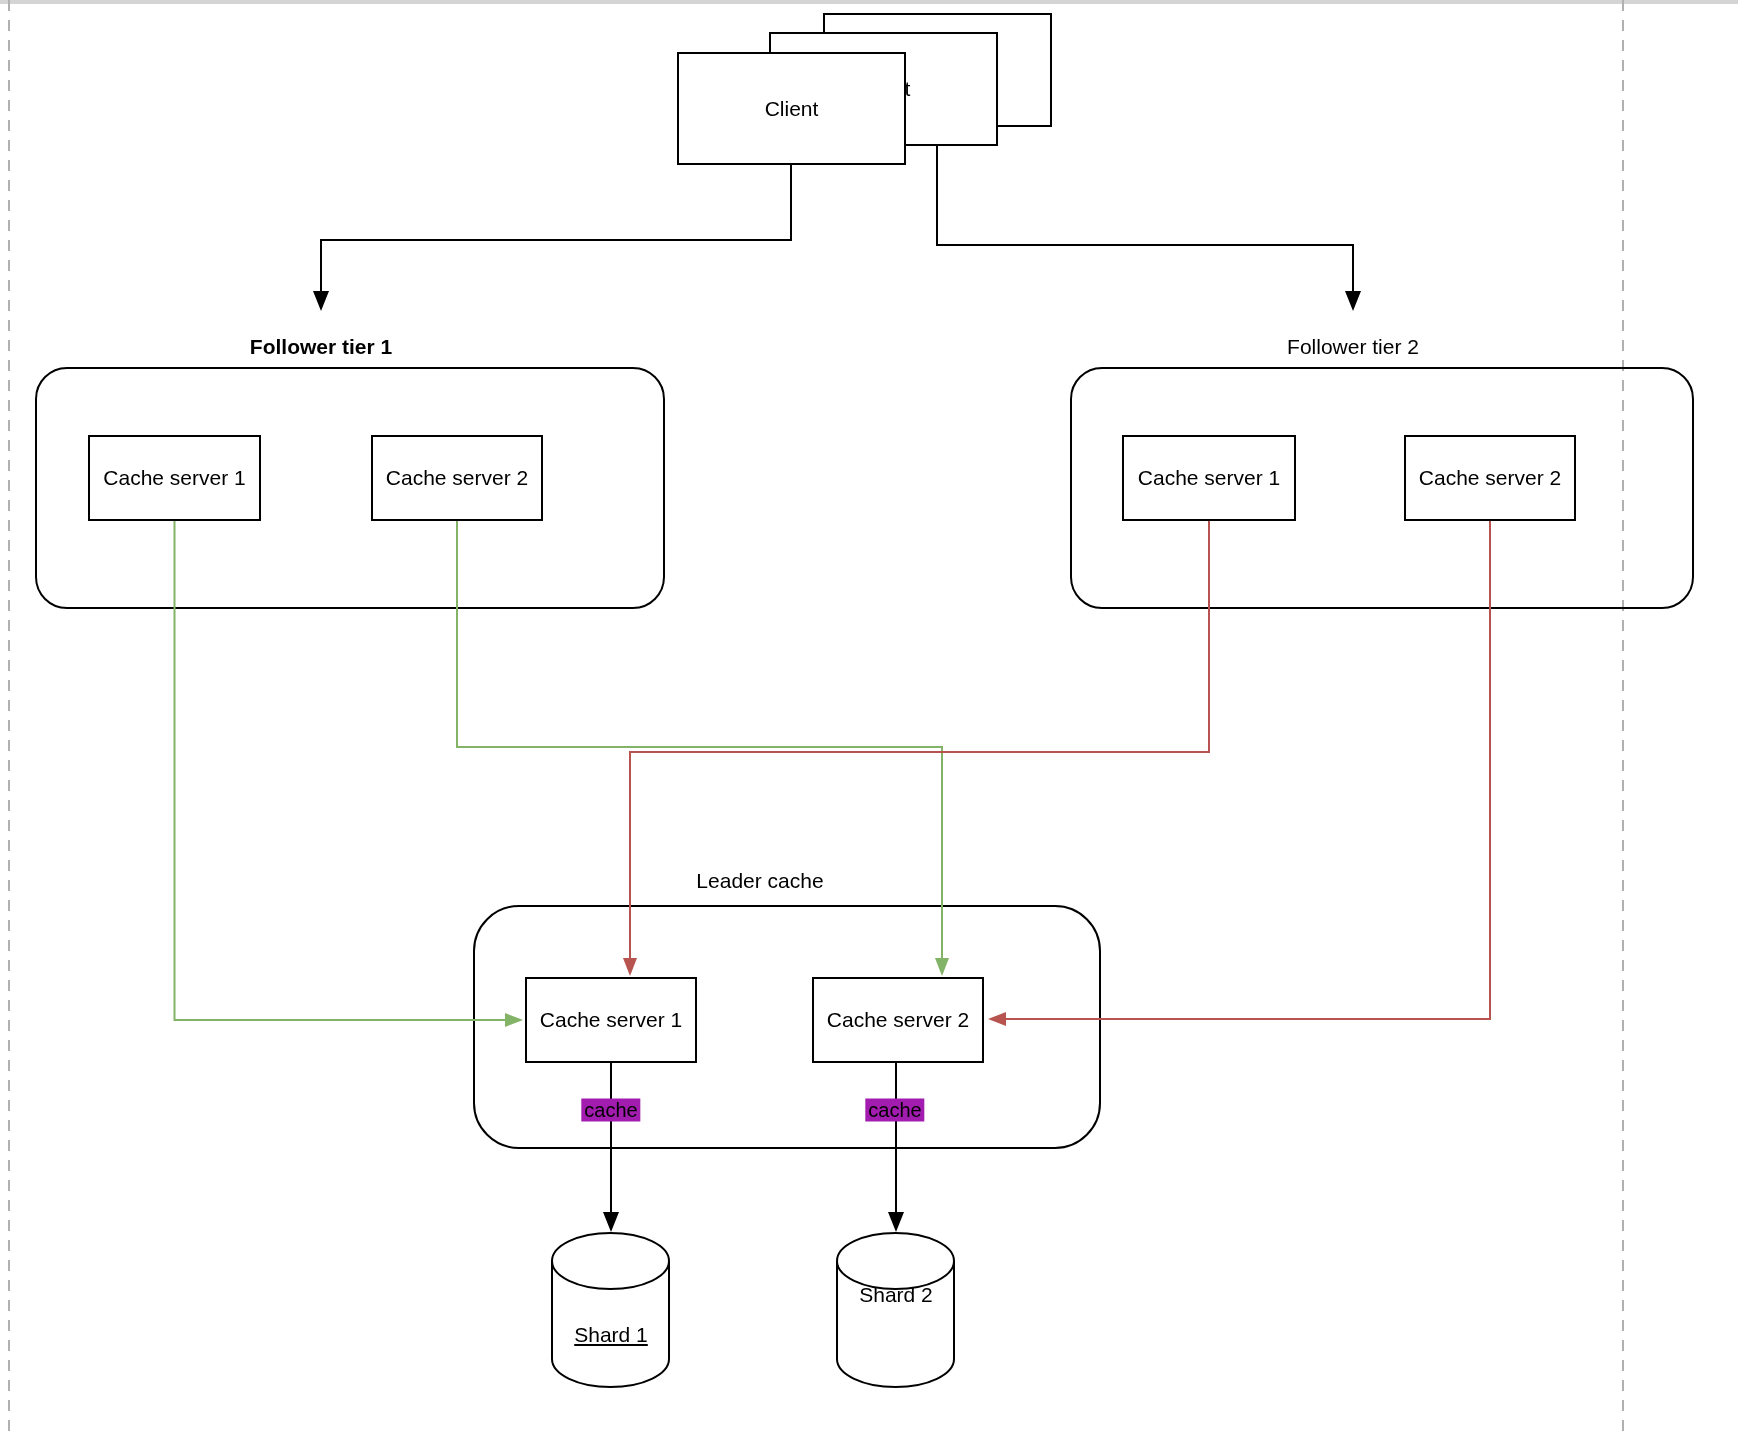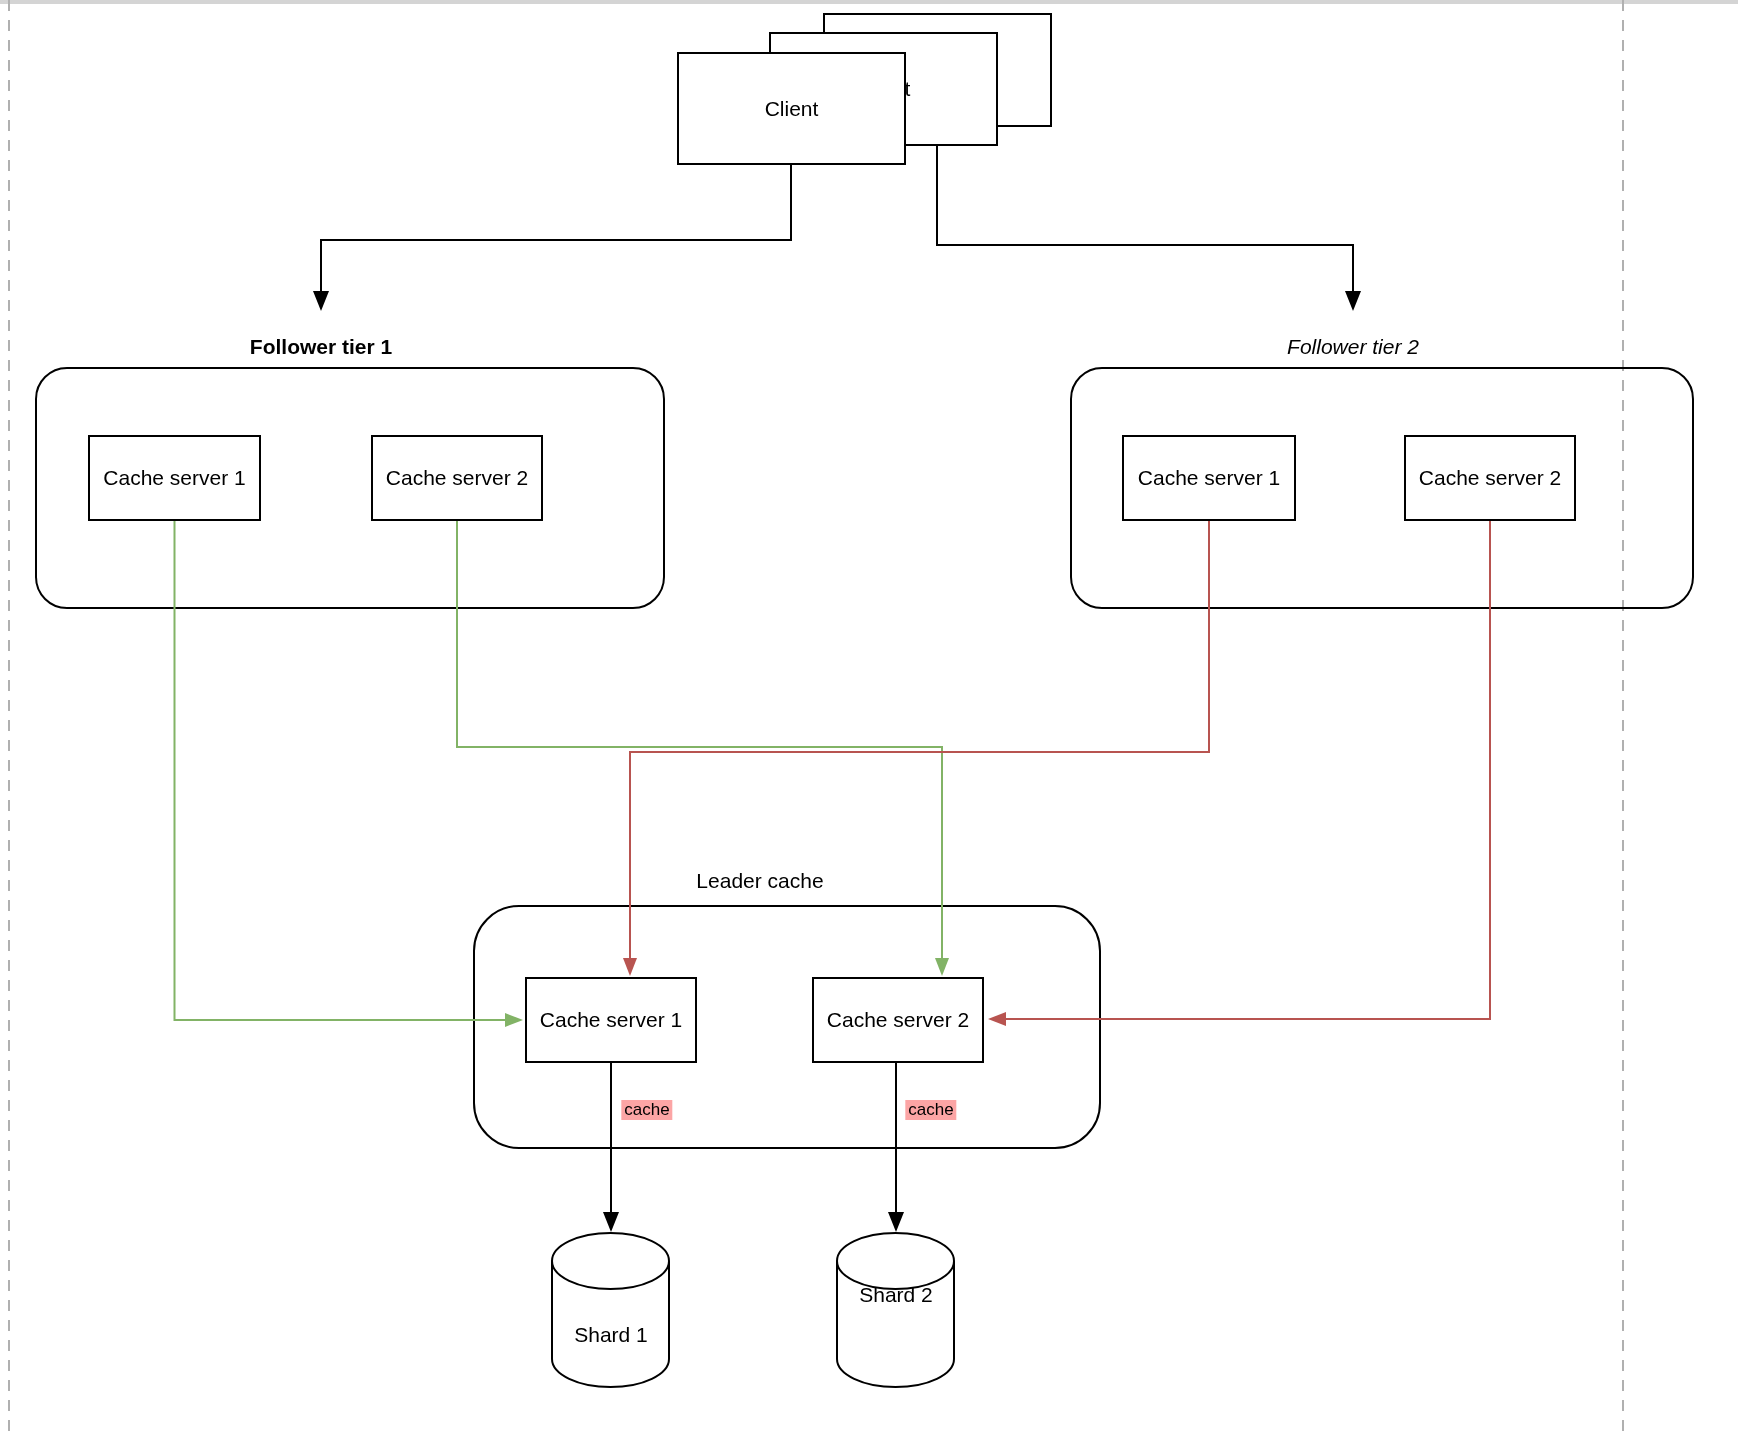--- a/index.html
+++ b/index.html
@@ -37,26 +37,25 @@
     border:2px solid #000;
     display:flex;align-items:center;justify-content:center;
     font-size:21px;
     white-space:nowrap;
     z-index:3;
     box-sizing:border-box;
   }
   .edge-label{
     position:absolute;
     transform:translate(-50%,-50%);
-    font-size:17px;
-    background:#fca5a5;
+    font-size:20px;
+    background:#a21caf;
     padding:0 3px;
     z-index:3;
     white-space:nowrap;
-    margin-left:36px;
   }
   .shard-label{
     position:absolute;
     transform:translate(-50%,-50%);
     font-size:21px;
     z-index:4;
     white-space:nowrap;
   }
   .cyl{position:absolute;z-index:3;}
 </style>
@@ -68,21 +67,21 @@
   <div id="topbar"></div>
   <svg class="layer" style="z-index:0">
     <line x1="9" y1="0" x2="9" y2="1434" stroke="#b0b0b0" stroke-width="2" stroke-dasharray="11,9"></line>
     <line x1="1623" y1="0" x2="1623" y2="1434" stroke="#b0b0b0" stroke-width="2" stroke-dasharray="11,9"></line>
   </svg>
 
   <div class="tier-rect" style="left:35px;top:367px;width:626px;height:238px;"></div>
   <div class="tier-label" style="left:321px;top:347px;font-weight:bold;">Follower tier 1</div>
 
   <div class="tier-rect" style="left:1070px;top:367px;width:620px;height:238px;"></div>
-  <div class="tier-label" style="left:1353px;top:347px;font-style:italic;">Follower tier 2</div>
+  <div class="tier-label" style="left:1353px;top:347px;">Follower tier 2</div>
 
   <div class="tier-rect leader" style="left:473px;top:905px;width:624px;height:240px;"></div>
   <div class="tier-label" style="left:760px;top:881px;">Leader cache</div>
 
   <svg class="layer" style="z-index:2" viewBox="0 0 1738 1434">
 
     <g>
       <path d="M791,165 V240 H321 V292" fill="none" stroke="#000" stroke-width="2"></path>
       <polygon points="313,291 329,291 321,311" fill="#000"></polygon>
     </g>
@@ -152,21 +151,21 @@
     <span>Cache server 2</span>
   </div>
 
   <div class="edge-label" style="left:611px;top:1110px;">cache</div>
   <div class="edge-label" style="left:895px;top:1110px;">cache</div>
 
   <svg class="cyl" style="left:550px;top:1231px;" width="121" height="160" viewBox="0 0 121 160">
     <path d="M2,30 V128 A58.5,28 0 0 0 119,128 V30" fill="#ffffff" stroke="#000" stroke-width="2"></path>
     <ellipse cx="60.5" cy="30" rx="58.5" ry="28" fill="#ffffff" stroke="#000" stroke-width="2"></ellipse>
   </svg>
-  <div class="shard-label" style="left:611px;top:1335px;">Shard 1</div>
+  <div class="shard-label" style="left:611px;top:1335px;text-decoration:underline;">Shard 1</div>
 
   <svg class="cyl" style="left:835px;top:1231px;" width="121" height="160" viewBox="0 0 121 160">
     <path d="M2,30 V128 A58.5,28 0 0 0 119,128 V30" fill="#ffffff" stroke="#000" stroke-width="2"></path>
     <ellipse cx="60.5" cy="30" rx="58.5" ry="28" fill="#ffffff" stroke="#000" stroke-width="2"></ellipse>
   </svg>
   <div class="shard-label" style="left:896px;top:1295px;">Shard 2</div>
 
 </div>
 
 </body></html>

